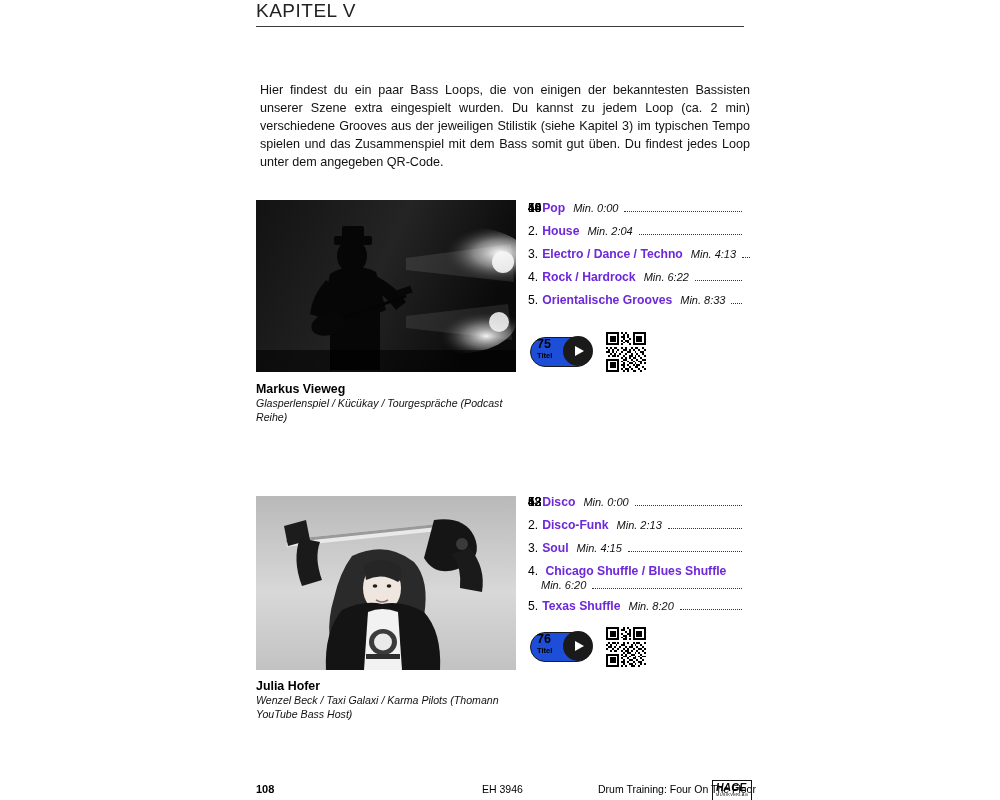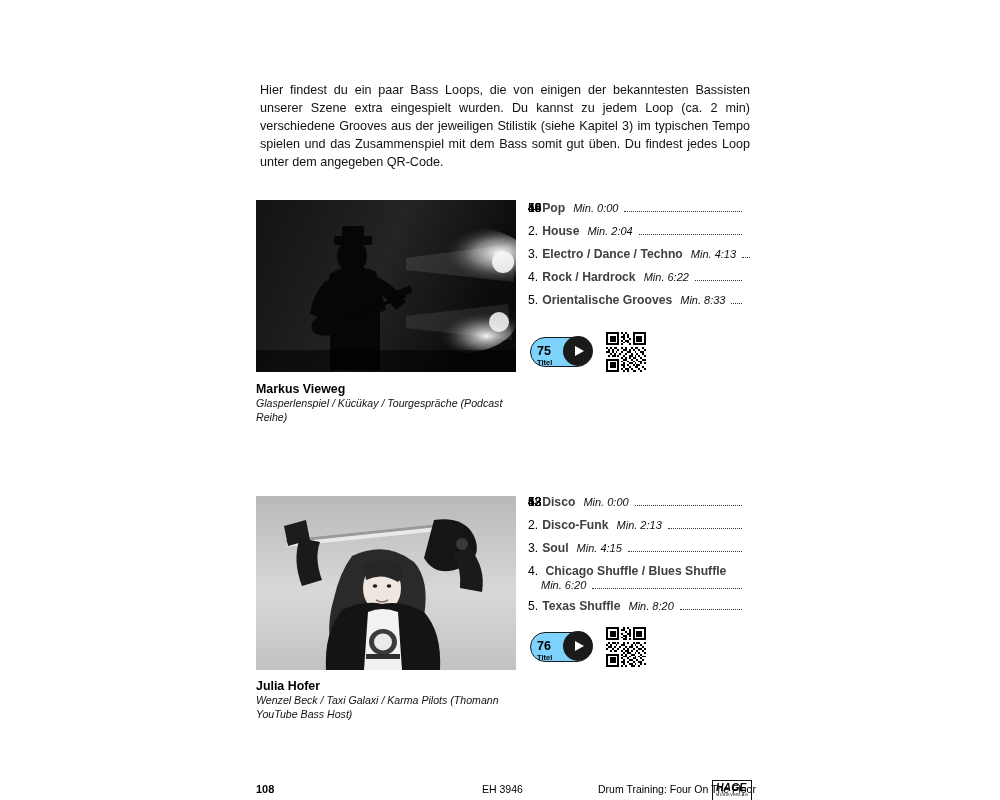--- a/index.html
+++ b/index.html
@@ -111,21 +111,21 @@
     margin-bottom: 10px;
     white-space: nowrap;
   }
   .track .num {
     font-weight: 400;
     color: #000;
     margin-right: 4px;
   }
   .track .name {
     font-weight: 700;
-    color: #404040;
+    color: #6d28d9;
   }
   .track .time {
     font-style: italic;
     font-size: 11px;
     color: #111;
     margin-left: 8px;
   }
   .track .dots {
     flex: 1 1 auto;
     border-bottom: 1.4px dotted #333;
@@ -156,25 +156,25 @@
     display: flex;
     align-items: center;
     gap: 14px;
   }
   .titel-badge {
     width: 62px;
     height: 30px;
     border: 1.6px solid #1a1a1a;
     border-radius: 15px;
     display: flex;
-    align-items: flex-end;
+    align-items: flex-start;
     box-sizing: border-box;
     padding-left: 6px;
     position: relative;
-    background: #7dd3fc;
+    background: #1d4ed8;
   }
   .titel-badge .txt {
     line-height: 1;
   }
   .titel-badge .cnt {
     font-size: 12.5px;
     font-weight: 700;
     display: block;
   }
   .titel-badge .lbl {
@@ -250,20 +250,24 @@
     font-weight: 400;
     letter-spacing: 0.3px;
     text-align: center;
   }
 </style>
 </head>
 <body>
 
 <div class="page">
 
+  <div class="chapter-head">
+    <div class="chapter-title">KAPITEL V</div>
+    <div class="chapter-rule"></div>
+  </div>
 
 
   <div class="intro">Hier findest du ein paar Bass Loops, die von einigen der bekanntesten Bassisten unserer Szene extra eingespielt wurden. Du kannst zu jedem Loop (ca. 2 min) verschiedene Grooves aus der jeweiligen Stilistik (siehe Kapitel 3) im typischen Tempo spielen und das Zusammenspiel mit dem Bass somit gut üben. Du findest jedes Loop unter dem angegeben QR-Code.</div>
 
   <div class="artist-block block1">
 
     <div class="photo">
       <svg viewBox="0 0 260 172" width="260" height="172" preserveAspectRatio="none">
         <defs>
           <radialGradient id="beam1" cx="0.78" cy="0.38" r="0.42">

